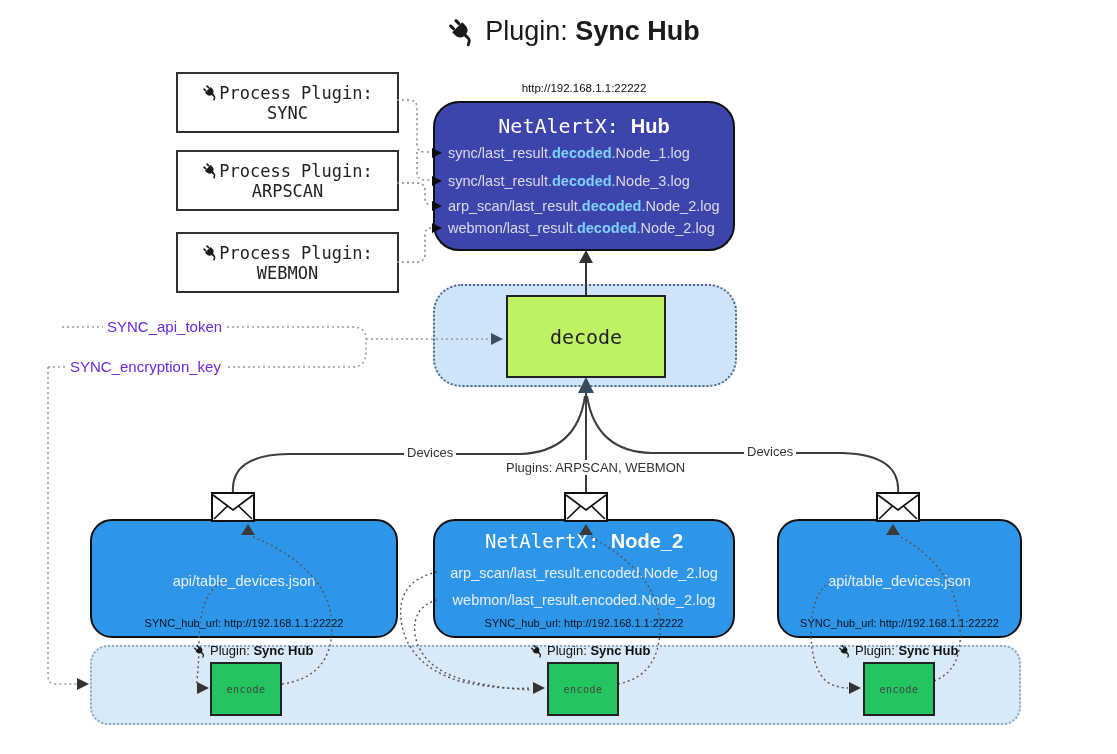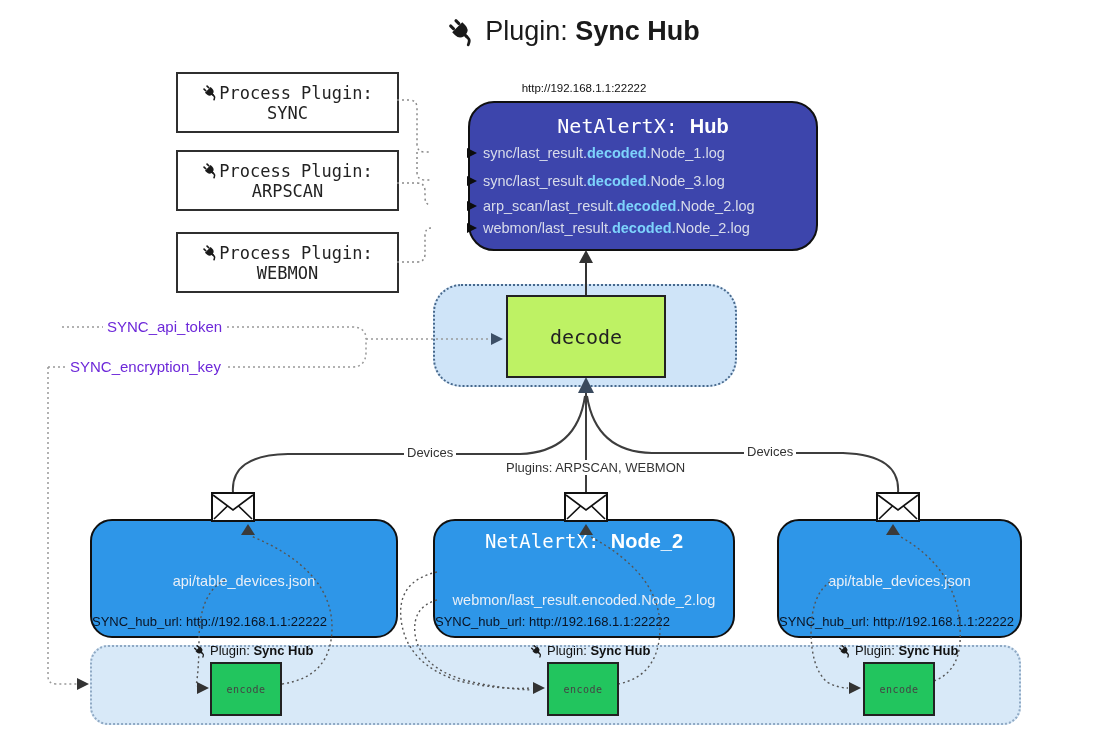--- a/index.html
+++ b/index.html
@@ -15,22 +15,22 @@
 
   
   .pbox{position:absolute;left:176px;width:219px;height:57px;background:#fff;border:2px solid #2f2f2f;
         display:flex;flex-direction:column;align-items:center;justify-content:center;
         font-family:"DejaVu Sans Mono",monospace;font-size:17px;color:#222;z-index:2;}
   .pbox .l1{display:flex;align-items:center;gap:0;}
   .pbox .l2{margin-top:0;text-align:right;}
 
   
   .huburl{position:absolute;left:433px;top:82px;width:302px;text-align:center;font-size:11.5px;color:#111;z-index:6;}
-  .hub{position:absolute;left:433px;top:101px;width:350px;height:150px;background:#3d45ac;
-       border:2.5px solid #101010;border-radius:26px;box-sizing:border-box;z-index:2;margin-left:35px;}
+  .hub{position:absolute;left:433px;top:101px;width:302px;height:150px;background:#3d45ac;
+       border:2.5px solid #101010;border-radius:26px;box-sizing:border-box;z-index:2;}
   .hub-title{position:absolute;top:11px;left:0;width:100%;text-align:center;color:#fff;
              font-family:"DejaVu Sans Mono",monospace;font-size:20px;}
   .hub-title b{font-family:"Liberation Sans",sans-serif;font-weight:700;font-size:20px;}
   .hub-entry{position:absolute;left:0;width:100%;padding-left:13px;box-sizing:border-box;
              font-size:14.5px;color:#d8dcea;white-space:nowrap;}
   .hub-entry b{color:#7dd3fc;font-weight:700;}
   .hub-arrow{position:absolute;left:-3px;top:3px;width:0;height:0;border-top:5.5px solid transparent;
              border-bottom:5.5px solid transparent;border-left:10px solid #0d0d0d;}
 
   
@@ -46,21 +46,21 @@
   
   .edge-label{position:absolute;font-size:13px;color:#333;background:#fff;padding:0 3px;z-index:6;}
 
   
   .node{position:absolute;top:519px;height:119px;background:#2e96e8;border:2.5px solid #101010;
         border-radius:22px;box-sizing:border-box;z-index:2;}
   .node-title{position:absolute;top:9px;left:0;width:100%;text-align:center;color:#fff;
               font-family:"DejaVu Sans Mono",monospace;font-size:19px;}
   .node-title b{font-family:"Liberation Sans",sans-serif;font-weight:700;font-size:20px;}
   .node-file{position:absolute;left:0;width:100%;text-align:center;font-size:14.5px;color:#e9eff7;white-space:nowrap;}
-  .node-url{position:absolute;bottom:7px;left:0;width:100%;font-size:13px;color:#0a1322;}
+  .node-url{position:absolute;bottom:7px;left:0;width:100%;text-align:center;font-size:11px;color:#0a1322;}
 
   
   .envelope{position:absolute;top:492px;width:44px;height:30px;z-index:6;}
   .uparrow{position:absolute;top:524px;width:0;height:0;border-left:7px solid transparent;
            border-right:7px solid transparent;border-bottom:11px solid #3a3a3a;z-index:6;}
 
   
   .band{position:absolute;left:90px;top:645px;width:931px;height:80px;background:#d8e9f8;
         border:2px dotted #8fa9c4;border-radius:18px;box-sizing:border-box;z-index:1;}
   .encode-box{position:absolute;top:662px;width:72px;height:54px;background:#22c55e;border:2px solid #222;
@@ -201,20 +201,21 @@
   <div class="uparrow" style="left:241px"></div>
   <div class="uparrow" style="left:579px"></div>
   <div class="uparrow" style="left:886px"></div>
 
   <div class="node" style="left:90px;width:308px">
     <div class="node-file" style="top:52px">api/table_devices.json</div>
     <div class="node-url">SYNC_hub_url: http://192.168.1.1:22222</div>
   </div>
   <div class="node" style="left:433px;width:302px">
     <div class="node-title"><span>NetAlertX: </span><b>Node_2</b></div>
+    <div class="node-file" style="top:44px">arp_scan/last_result.encoded.Node_2.log</div>
     <div class="node-file" style="top:71px">webmon/last_result.encoded.Node_2.log</div>
     <div class="node-url">SYNC_hub_url: http://192.168.1.1:22222</div>
   </div>
   <div class="node" style="left:777px;width:245px">
     <div class="node-file" style="top:52px">api/table_devices.json</div>
     <div class="node-url">SYNC_hub_url: http://192.168.1.1:22222</div>
   </div>
 
   <div class="band"></div>
 

